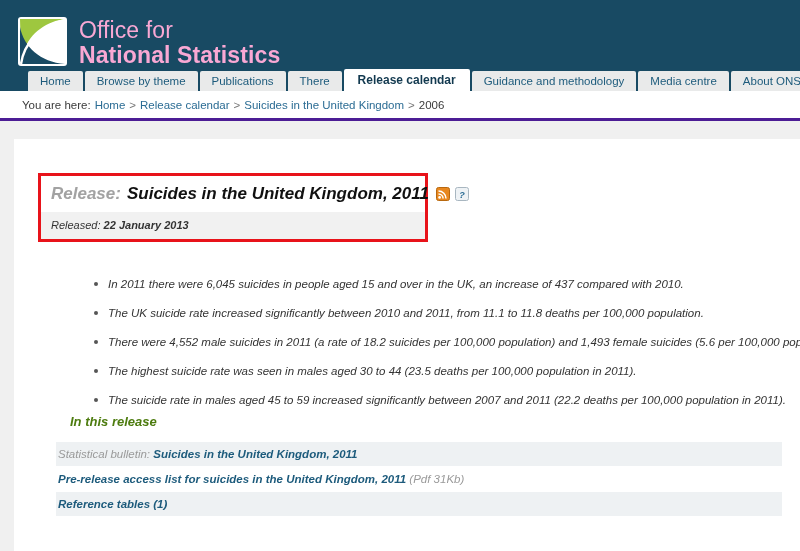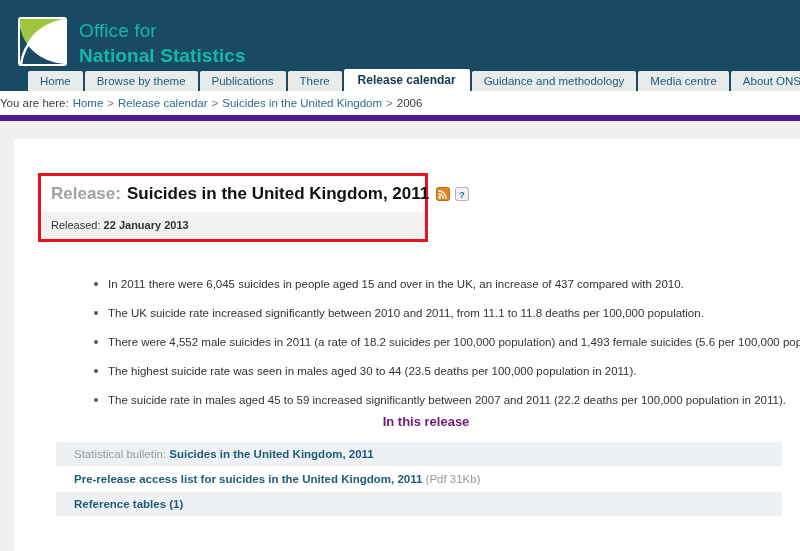--- a/index.html
+++ b/index.html
@@ -33,22 +33,22 @@
   }
   .logo-mark {
     width: 49px;
     height: 49px;
     position: relative;
     flex: 0 0 auto;
   }
   .logo-mark svg { display: block; }
   .logo-text {
     margin-left: 12px;
-    color: #14b8a6;
-    font-size: 19px;
+    color: #f9a8d4;
+    font-size: 23px;
     line-height: 25px;
     font-weight: 300;
     letter-spacing: 0.1px;
     padding-top: 1px;
   }
   .logo-text .ln2 { font-weight: bold; }
 
   
   .nav-tabs {
     position: absolute;
@@ -81,43 +81,45 @@
     padding: 0 14px;
     font-size: 12px;
   }
 
   
   .breadcrumb-bar {
     height: 30px;
     background: #ffffff;
     display: flex;
     align-items: center;
+    padding-left: 22px;
     font-size: 11.5px;
     color: #3b3b3b;
-    border-bottom: 6px solid #4c1d95;
+    border-bottom: 3px solid #4c1d95;
   }
   .breadcrumb-bar .crumb-link {
     color: #2b6c94;
     cursor: pointer;
   }
   .breadcrumb-bar .sep { color: #777; margin: 0 4px; }
   .breadcrumb-bar .label { margin-right: 4px; }
 
   
   .page-bg {
     height: 430px;
     background: #f0f0f0;
     padding-top: 18px;
     padding-left: 14px;
   }
   .content-panel {
     background: #ffffff;
     height: 412px;
     padding: 0;
     position: relative;
+    font-style: italic;
   }
 
   
   .annot-box {
     position: absolute;
     left: 24px;
     top: 34px;
     width: 390px;
     border: 3px solid #e8131a;
     background: #ffffff;
@@ -195,27 +197,26 @@
   .in-release {
     position: absolute;
     left: 42px;
     top: 275px;
     right: 18px;
   }
   .in-release h2 {
     margin: 0 0 12px 14px;
     font-size: 13px;
     font-weight: bold;
-    color: #701a75;
-    text-align: center;
+    color: #4d7c0f;
   }
   .release-item {
     height: 25px;
     line-height: 25px;
-    padding-left: 18px;
+    padding-left: 2px;
     font-size: 11.5px;
     border-top: 1px solid #ffffff;
     cursor: pointer;
   }
   .release-item.shade { background: #eef1f3; }
   .release-item.plain { background: #ffffff; }
   .release-item .muted { color: #9a9a9a; }
   .release-item .lnk {
     color: #1d5b7c;
     font-weight: bold;

